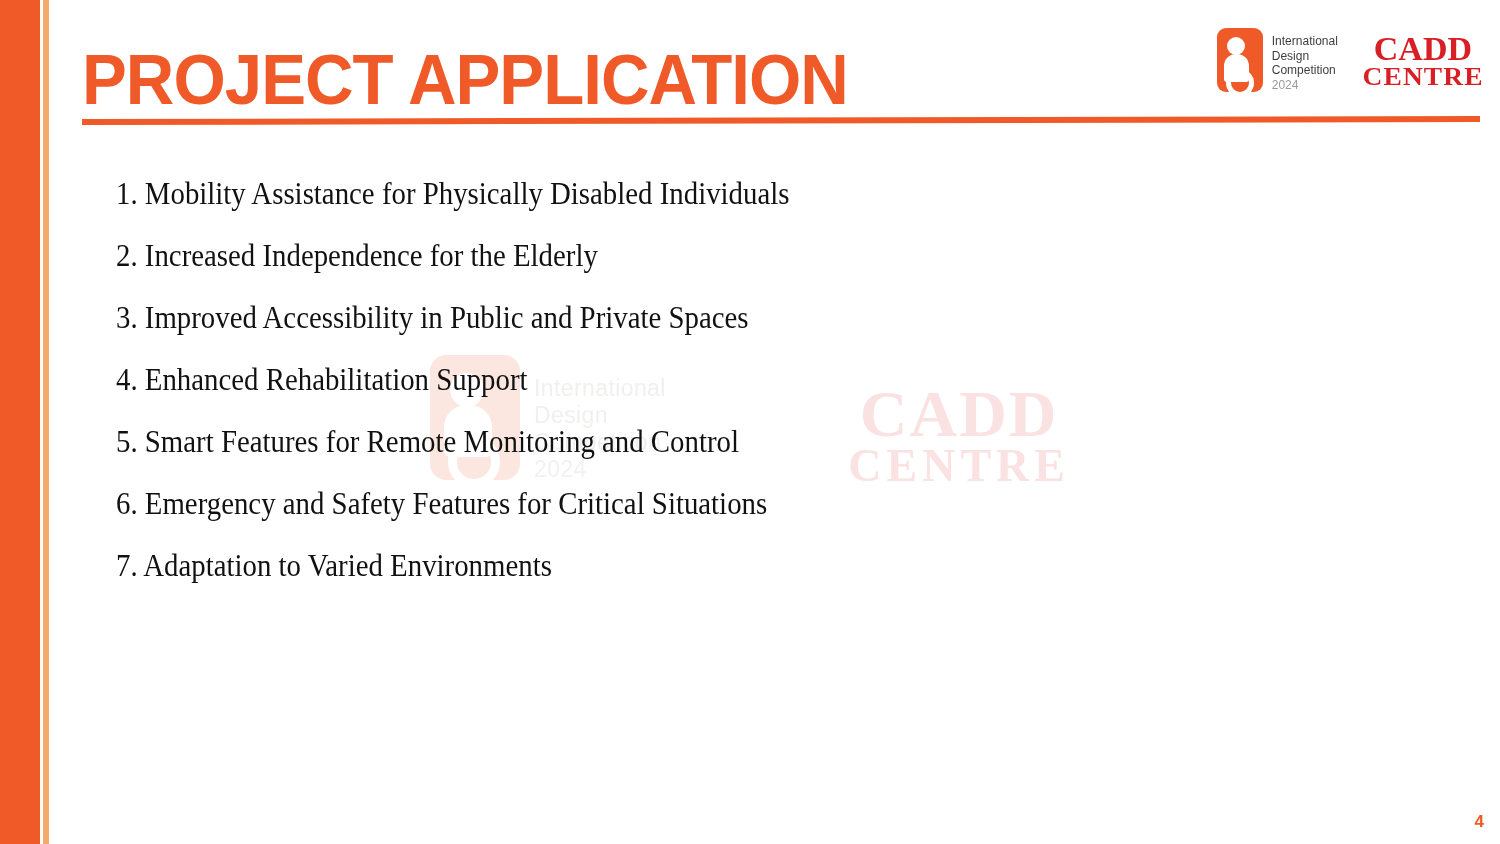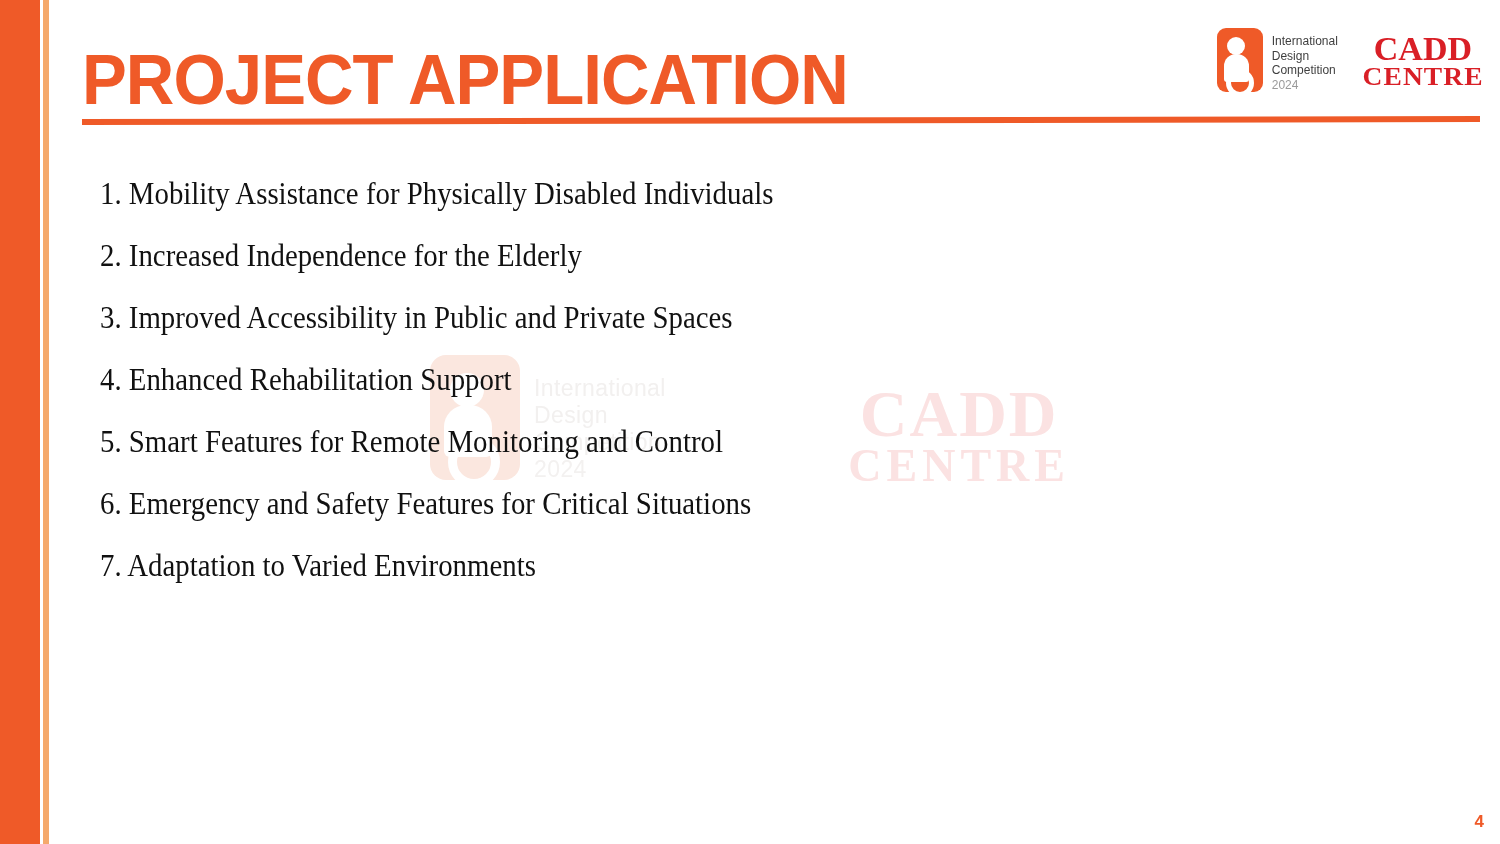--- a/index.html
+++ b/index.html
@@ -226,21 +226,21 @@
     font-size: 25px;
     letter-spacing: 1px;
     margin-top: -2px;
     transform: scaleX(1.1);
     transform-origin: center;
   }
 
   
   .content {
     position: absolute;
-    left: 100px;
+    left: 116px;
     top: 163px;
     width: 1000px;
     z-index: 2;
   }
   .line {
     font-family: "Liberation Serif", serif;
     font-size: 31px;
     line-height: 62px;
     color: #111111;
     white-space: nowrap;

